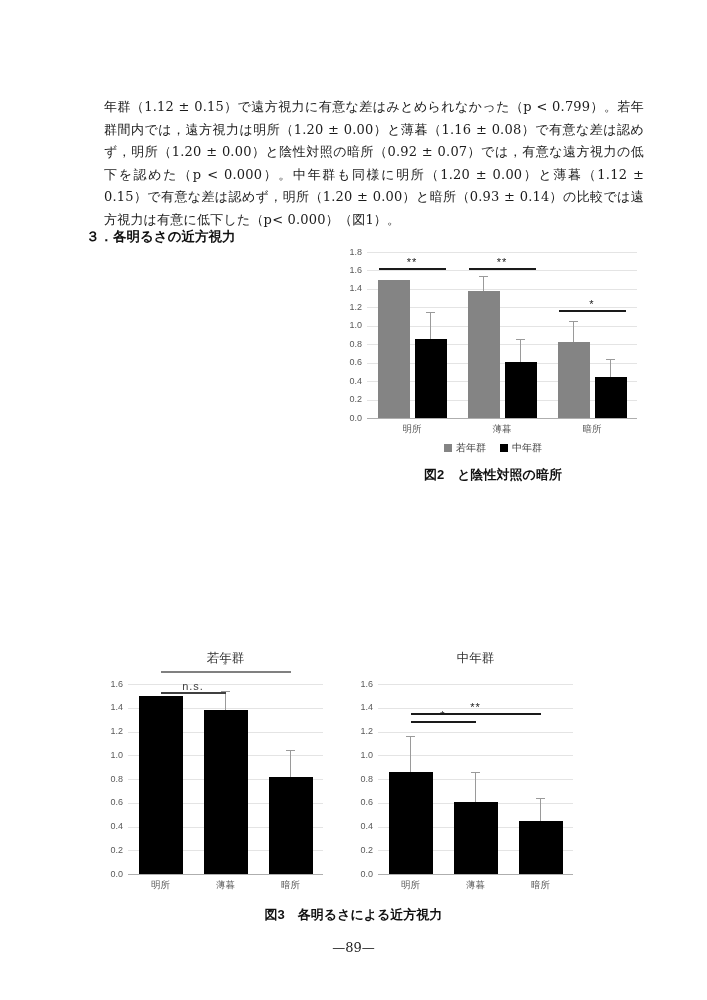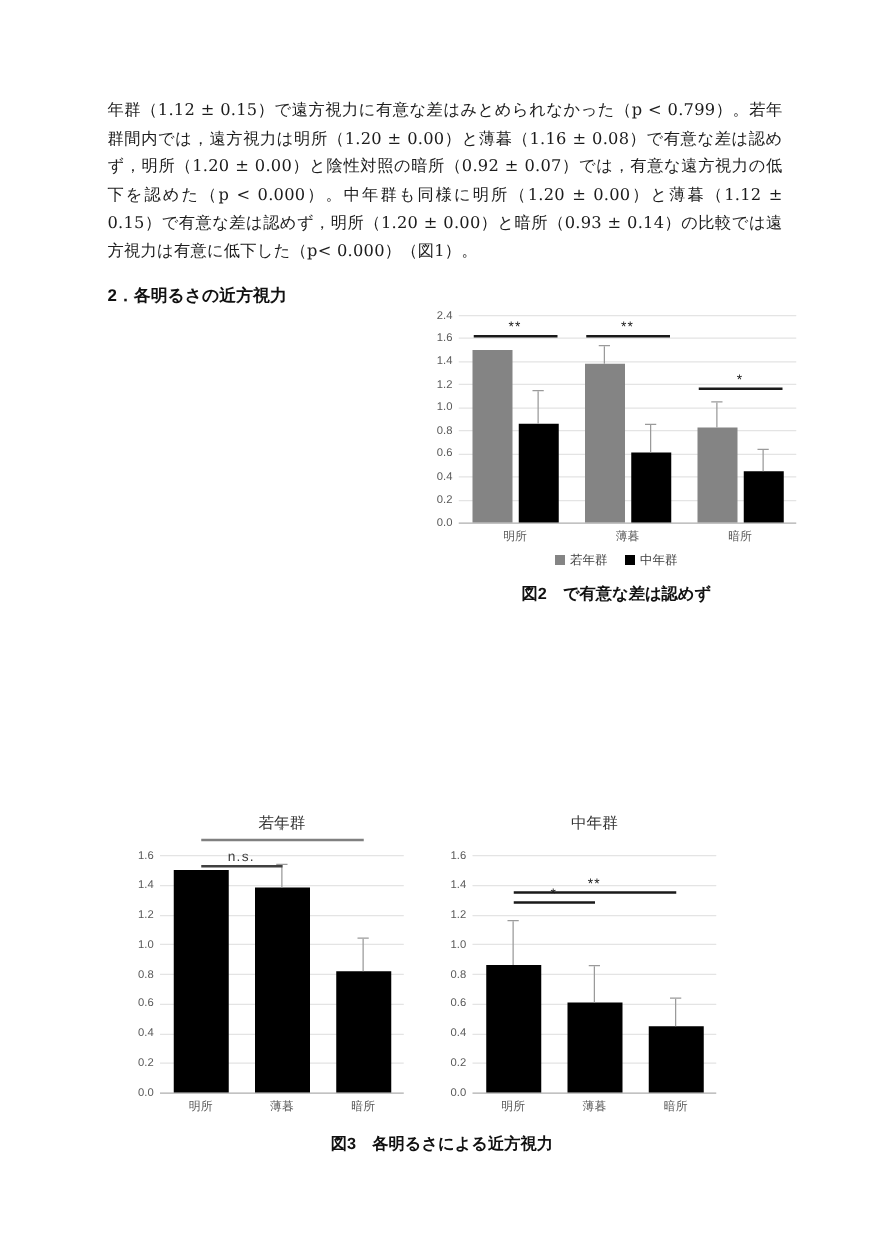--- a/index.html
+++ b/index.html
@@ -1,21 +1,21 @@
 <!DOCTYPE html>
 <html lang="ja"><head>
 <meta charset="utf-8">
 <style>
   html,body{margin:0;padding:0;background:#ffffff;}
   .page{
     position:relative;width:707px;height:1000px;background:#ffffff;
     font-family:"DejaVu Serif",serif;color:#1c1c1c;overflow:hidden;
   }
   .para{
-    position:absolute;left:86px;width:540px;margin:0;
+    position:absolute;left:86px;width:540px;margin:18px;
     font-size:13px;line-height:22.5px;text-align:justify;letter-spacing:0.2px;
   }
   .heading{
     position:absolute;left:86px;top:228px;margin:0;
     font-family:"Liberation Sans",sans-serif;font-weight:bold;font-size:13.5px;color:#111;
   }
   .col{top:250px;width:266px;line-height:23.2px;}
   .p3{top:508px;}
   .chart{position:absolute;font-family:"Liberation Sans",sans-serif;}
   .fig2{left:349px;top:252px;}
@@ -53,21 +53,21 @@
   .cap3{left:0;top:906px;width:707px;}
   .pageno{position:absolute;left:0;top:940px;width:707px;text-align:center;font-size:13px;color:#222;}
 </style>
 </head>
 <body>
 
 <div class="page">
 
   <p class="para" style="top:78px">年群（1.12 ± 0.15）で遠方視力に有意な差はみとめられなかった（p &lt; 0.799）。若年群間内では，遠方視力は明所（1.20 ± 0.00）と薄暮（1.16 ± 0.08）で有意な差は認めず，明所（1.20 ± 0.00）と陰性対照の暗所（0.92 ± 0.07）では，有意な遠方視力の低下を認めた（p &lt; 0.000）。中年群も同様に明所（1.20 ± 0.00）と薄暮（1.12 ± 0.15）で有意な差は認めず，明所（1.20 ± 0.00）と暗所（0.93 ± 0.14）の比較では遠方視力は有意に低下した（p&lt; 0.000）（図1）。</p>
 
-  <h3 class="heading">2．各明るさの近方視力</h3>
+  <h3 class="heading">３．各明るさの近方視力</h3>
 
 
   <div class="chart fig2">
       <div class="cbody" style="width: 288px; height: 166px;">
         <div class="plot" style="left: 18px; width: 270px; height: 166px;">
           <div class="grid" style="top: 147.556px;"></div>
           <div class="grid" style="top: 129.111px;"></div>
           <div class="grid" style="top: 110.667px;"></div>
           <div class="grid" style="top: 92.2222px;"></div>
           <div class="grid" style="top: 73.7778px;"></div>
@@ -100,40 +100,40 @@
         </div>
         <div class="ytick" style="width: 13px; top: 160.5px;">0.0</div>
         <div class="ytick" style="width: 13px; top: 142.056px;">0.2</div>
         <div class="ytick" style="width: 13px; top: 123.611px;">0.4</div>
         <div class="ytick" style="width: 13px; top: 105.167px;">0.6</div>
         <div class="ytick" style="width: 13px; top: 86.7222px;">0.8</div>
         <div class="ytick" style="width: 13px; top: 68.2778px;">1.0</div>
         <div class="ytick" style="width: 13px; top: 49.8333px;">1.2</div>
         <div class="ytick" style="width: 13px; top: 31.3889px;">1.4</div>
         <div class="ytick" style="width: 13px; top: 12.9444px;">1.6</div>
-        <div class="ytick" style="width: 13px; top: -5.5px;">2.4</div>
+        <div class="ytick" style="width: 13px; top: -5.5px;">1.8</div>
       </div>
       <div class="xrow" style="width: 288px;">
         <div class="xlabel" style="left: 18px; width: 90px;">明所</div>
         <div class="xlabel" style="left: 108px; width: 90px;">薄暮</div>
         <div class="xlabel" style="left: 198px; width: 90px;">暗所</div>
       </div>
       <div class="legend" style="width: 288px;">
         <span class="leg-item">
           <span class="leg-swatch" style="background: rgb(132, 132, 132);"></span>
           <span>若年群</span>
         </span>
         <span class="leg-item">
           <span class="leg-swatch" style="background: rgb(0, 0, 0);"></span>
           <span>中年群</span>
         </span>
       </div>
     </div>
 
-  <p class="caption cap2">図2　で有意な差は認めず</p>
+  <p class="caption cap2">図2　と陰性対照の暗所</p>
 
 
   <div class="chart f3l">
       <div class="ctitle" style="margin-left: 26px; width: 195px;">若年群</div>
       <div class="cbody" style="width: 221px; height: 190px;">
         <div class="plot" style="left: 26px; width: 195px; height: 190px;">
           <div class="grid" style="top: 166.25px;"></div>
           <div class="grid" style="top: 142.5px;"></div>
           <div class="grid" style="top: 118.75px;"></div>
           <div class="grid" style="top: 95px;"></div>
@@ -208,14 +208,15 @@
       </div>
       <div class="xrow" style="width: 221px;">
         <div class="xlabel" style="left: 26px; width: 65px;">明所</div>
         <div class="xlabel" style="left: 91px; width: 65px;">薄暮</div>
         <div class="xlabel" style="left: 156px; width: 65px;">暗所</div>
       </div>
     </div>
 
   <p class="caption cap3">図3　各明るさによる近方視力</p>
 
+  <div class="pageno">—89—</div>
 
 </div>
 
 </body></html>

